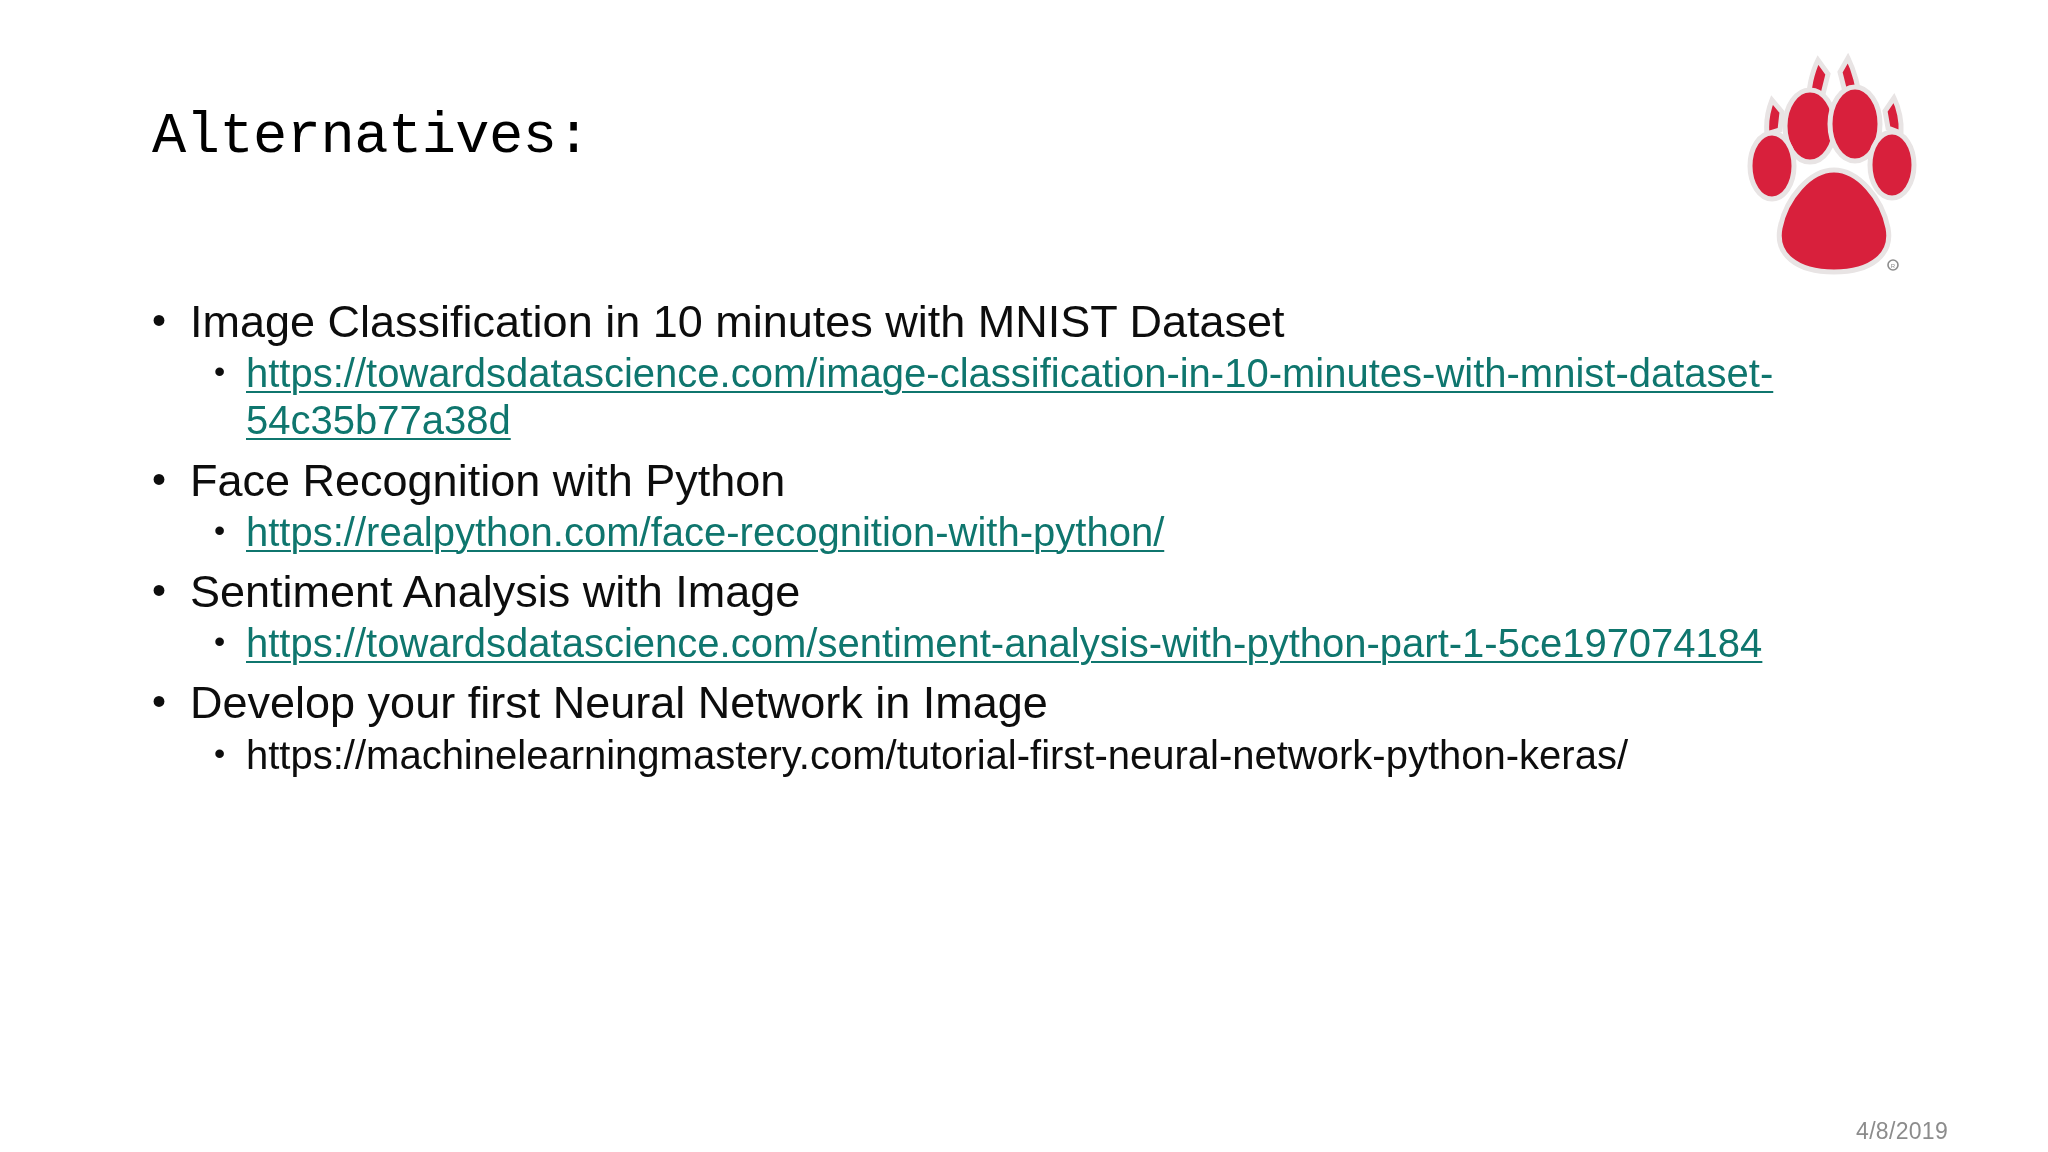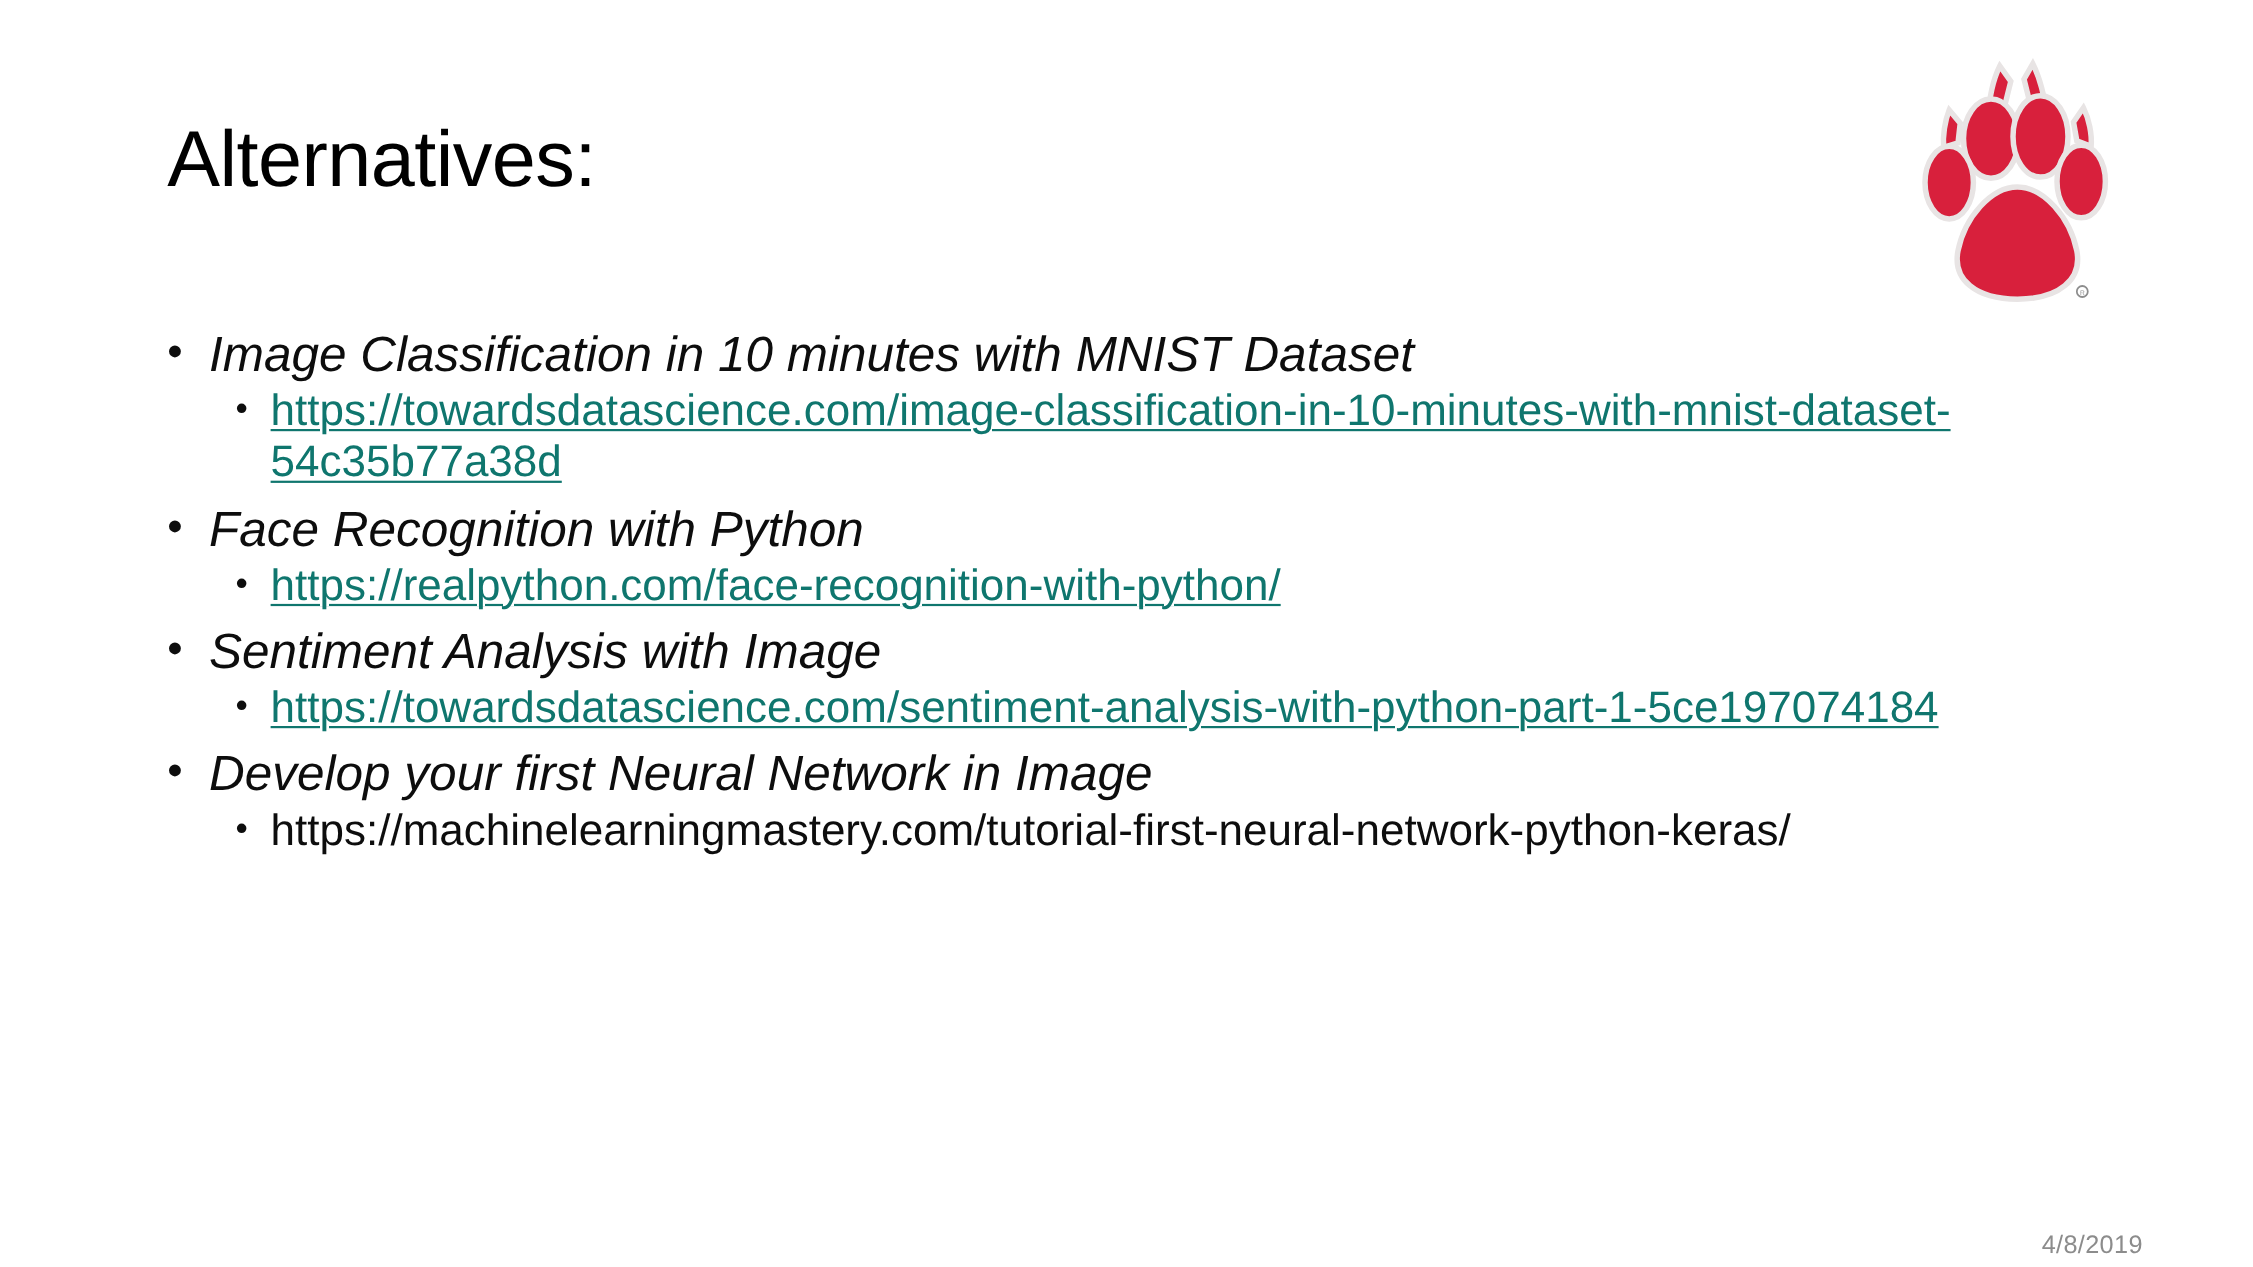--- a/index.html
+++ b/index.html
@@ -17,26 +17,27 @@
     height: 1152px;
     background: #ffffff;
     overflow: hidden;
   }
 
   
   .slide-title {
     position: absolute;
     left: 152px;
     top: 108px;
-    font-size: 72px;
+    font-size: 57px;
     line-height: 1.05;
     color: #000000;
     font-weight: 400;
     letter-spacing: -0.5px;
     white-space: nowrap;
+    font-family: Liberation Mono, monospace;
   }
 
   
   .paw-logo {
     position: absolute;
     left: 1742px;
     top: 38px;
     width: 200px;
     height: 250px;
   }
@@ -58,21 +59,21 @@
     margin-bottom: 2px;
   }
   .lvl1 .dot {
     flex: 0 0 auto;
     width: 38px;
     font-size: 40px;
     line-height: 1.2;
     color: #0d0d0d;
     text-align: left;
   }
-  .lvl1 .txt { flex: 1 1 auto; font-style: italic; }
+  .lvl1 .txt { flex: 1 1 auto; }
 
   .lvl2 {
     display: flex;
     align-items: flex-start;
     font-size: 40px;
     line-height: 1.18;
     margin-left: 62px;
     margin-bottom: 4px;
   }
   .lvl2 .dot {

